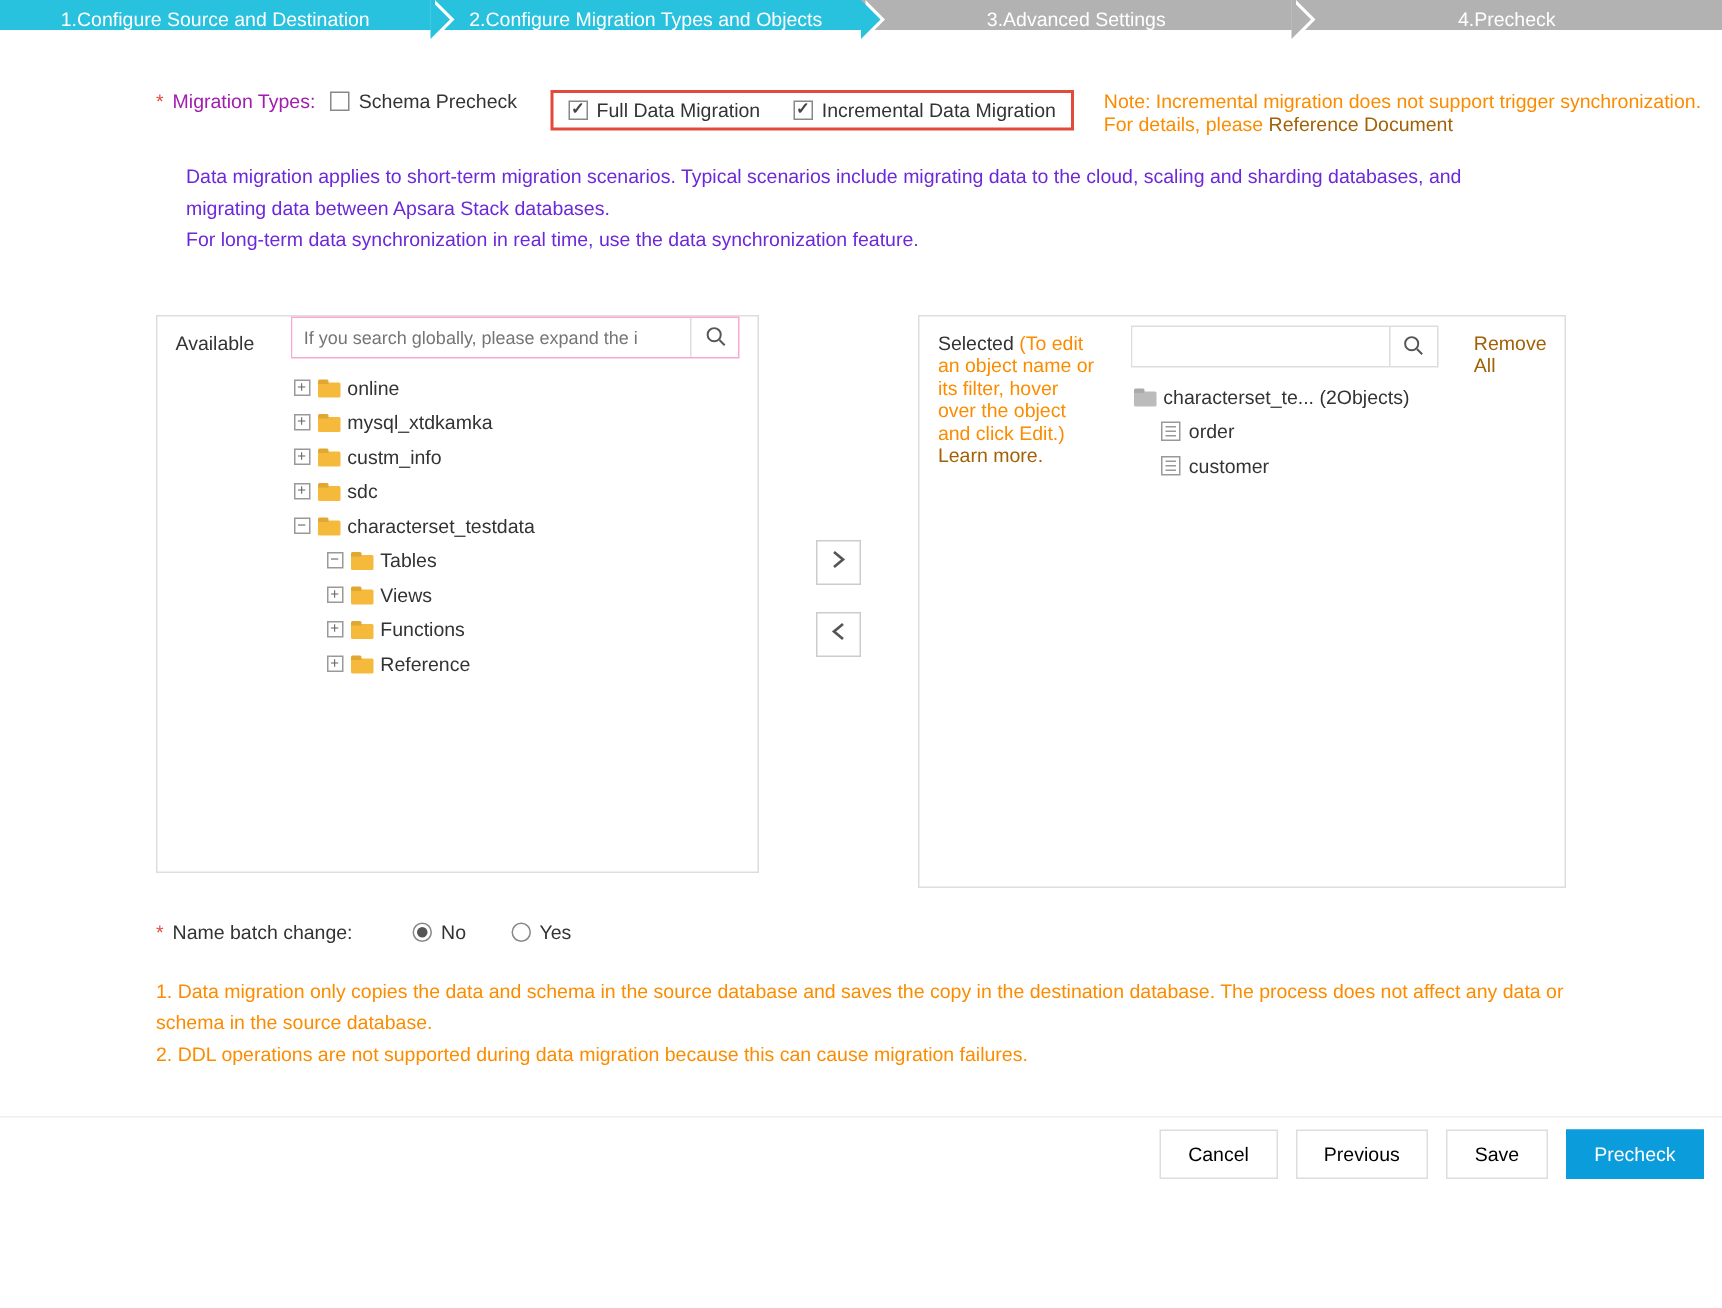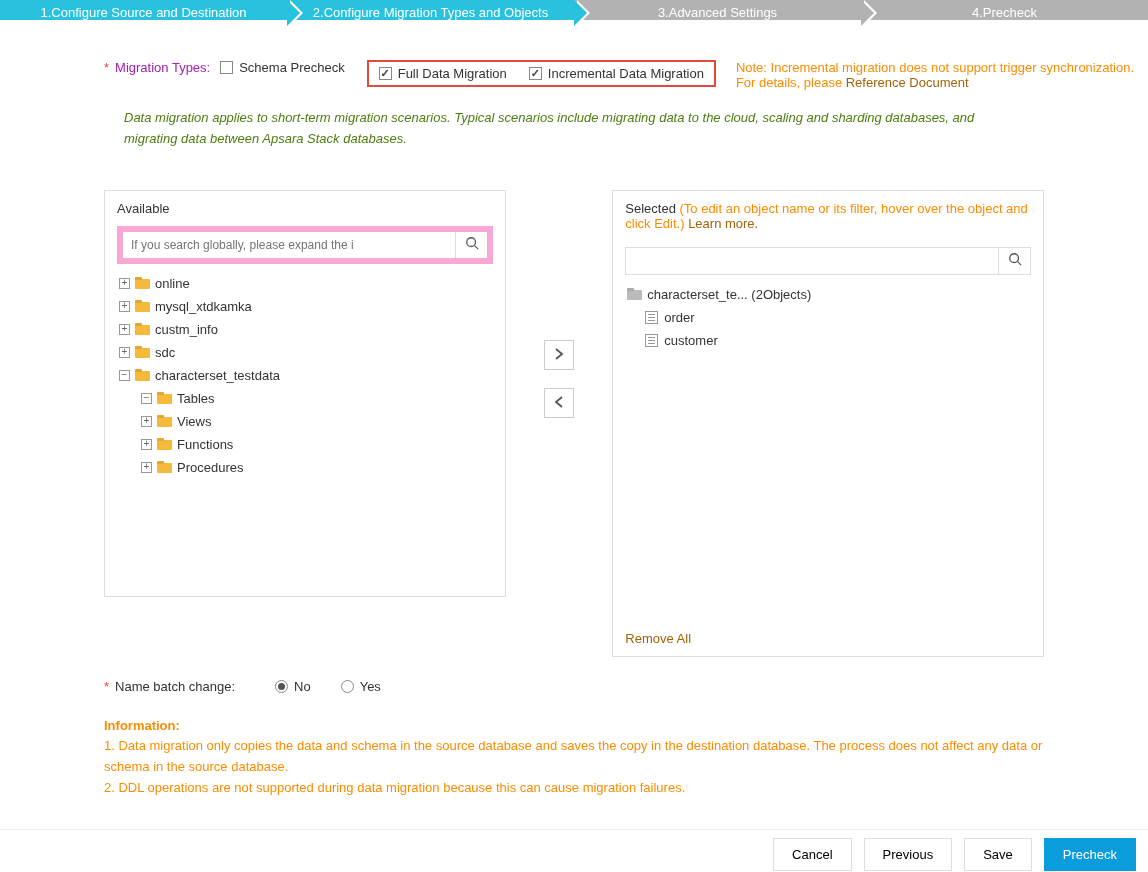--- a/index.html
+++ b/index.html
@@ -18,45 +18,45 @@
   .content { padding: 20px 0 0 0; }
   .row-types { display:flex; align-items:flex-start; padding: 20px 0 0 104px; flex-wrap: wrap; }
   .asterisk { color: #e24a3b; margin-right: 6px; }
   .label-grey { color: #a21caf; margin-right: 10px; }
   .checkbox-wrap { display:inline-flex; align-items:center; margin-right: 22px; }
   .checkbox { width:13px;height:13px;border:1px solid #888; display:inline-flex;align-items:center;justify-content:center; margin-right:6px; font-size:11px; line-height:1; color:#333; }
   .checkbox.checked::before{content:"✓"; color:#444;font-weight:bold;}
   .highlight-box { border:2px solid #e24a3b; padding:4px 10px; display:inline-flex; align-items:center; margin-right:20px; }
   .orange { color: #fb8c00; }
   .blue-link { color: #a16207; cursor:pointer; }
-  .desc-box { color:#4d7c0f; padding: 18px 0 0 124px; max-width: 1020px; line-height:1.6;font-style:italic; }
+  .desc-box { color:#6d28d9; padding: 18px 0 0 124px; max-width: 1020px; line-height:1.6; }
   .objects-zone { display:flex; padding: 40px 104px 10px 104px; align-items:flex-start; }
-  .panel { border:1px solid #ddd; width: 410px; display:flex; flex-direction:column; }
+  .panel { border:1px solid #ddd; width: 410px; display:flex; flex-direction:row; }
   .panel-header { padding: 10px 12px; font-size:13px; border-bottom: none; }
   .panel-body { padding: 0 12px 10px 12px; flex:1; min-height: 370px; }
   .panel-footer { padding: 10px 12px; }
-  .search-wrap { display:flex; border:6px solid #f9a8d4; margin-bottom:8px; }
+  .search-wrap { display:flex; border:1px solid #f9a8d4; margin-bottom:8px; }
   .search-input { flex:1; border:none; padding:6px 8px; font-size:12px; outline:none; color:#999; }
   .search-btn { width:32px; border:none; border-left:1px solid #ddd; background:#fff; font-size:14px; cursor:pointer; }
   .tree { list-style:none; padding-left:0; }
   .tree-node { display:flex; align-items:center; padding:4px 0 4px 2px; }
   .tree .children { padding-left: 22px; }
   .expander { width:11px;height:11px;border:1px solid #999;display:inline-flex;align-items:center;justify-content:center;font-size:10px;line-height:1;color:#666;margin-right:5px; cursor:pointer;}
   .folder { width:15px;height:12px;display:inline-block;margin-right:5px;position:relative;}
   .folder::before{content:"";position:absolute;left:0;bottom:0;width:15px;height:10px;background:#f5b93c;border-radius:1px;}
   .folder::after{content:"";position:absolute;left:0;top:0;width:7px;height:3px;background:#e0a830;border-radius:1px 1px 0 0;}
   .folder.grey::before{background:#bbb;}
   .folder.grey::after{background:#aaa;}
   .table-icon{width:13px;height:13px;border:1px solid #999;display:inline-block;margin-right:6px;position:relative;}
   .table-icon::before{content:"";position:absolute;left:2px;top:2px;right:2px;height:1px;background:#999;box-shadow:0 3px 0 #999,0 6px 0 #999;}
   .arrows { display:flex;flex-direction:column;gap:18px;padding:150px 38px 0 38px; }
   .arrow-btn { width:30px;height:30px;border:1px solid #ccc;background:#fff;cursor:pointer;font-size:16px;line-height:1; }
   .sel-header { padding:10px 12px; }
   .sel-search-wrap{display:flex;border:1px solid #ddd;margin:0 12px 8px 12px;}
-  .right-panel { border:1px solid #ddd; width:440px; display:flex;flex-direction:column; }
+  .right-panel { border:1px solid #ddd; width:440px; display:flex;flex-direction:row; }
   .right-body { padding: 6px 0 10px 0; min-height: 380px;}
   .sel-tree{list-style:none;padding-left:4px;}
   .batch-row{padding:12px 0 0 104px;display:flex;align-items:center;}
   .radio{width:13px;height:13px;border:1px solid #888;border-radius:50%;display:inline-flex;align-items:center;justify-content:center;margin-right:6px;}
   .radio.checked::before{content:"";width:7px;height:7px;background:#555;border-radius:50%;}
   .info-block{padding:22px 104px 30px 104px;color:#fb8c00;line-height:1.6;}
   .info-title{font-weight:bold;}
   .footer-bar{border-top:1px solid #eee;padding:8px 12px;display:flex;justify-content:flex-end;gap:12px;background:#fff;}
   .btn{border:1px solid #ddd;background:#fff;padding:8px 18px;font-size:13px;cursor:pointer;}
   .btn.primary{background:#0b9ddb;border-color:#0b9ddb;color:#fff;}
@@ -93,20 +93,21 @@
       </span>
     </span>
 
     <span class="orange" style="flex:1;min-width:200px">
       <span>Note: Incremental migration does not support trigger synchronization. For details, please </span><span class="blue-link">Reference Document</span>
     </span>
   </div>
 
   <div class="desc-box">
     <div>Data migration applies to short-term migration scenarios. Typical scenarios include migrating data to the cloud, scaling and sharding databases, and migrating data between Apsara Stack databases.</div>
+    <div>For long-term data synchronization in real time, use the data synchronization feature.</div>
   </div>
 
   <div class="objects-zone">
 
     <div class="panel">
       <div class="panel-header">Available</div>
       <div class="panel-body">
         <div class="search-wrap">
           <input class="search-input" placeholder="If you search globally, please expand the i" style="">
           <button class="search-btn">
@@ -155,21 +156,21 @@
                   <span>Views</span>
                 </li>
               <li class="tree-node">
                   <span class="expander">+</span>
                   <span class="folder"></span>
                   <span>Functions</span>
                 </li>
               <li class="tree-node">
                   <span class="expander">+</span>
                   <span class="folder"></span>
-                  <span>Procedures</span>
+                  <span>Reference</span>
                 </li>
             </ul>
           </li>
         </ul>
       </div>
     </div>
 
     <div class="arrows">
       <button class="arrow-btn">
         <svg width="12" height="12" viewBox="0 0 12 12">
@@ -225,21 +226,20 @@
       <span class="radio checked"></span>
       <span>No</span>
     </span>
     <span style="display:inline-flex;align-items:center">
       <span class="radio"></span>
       <span>Yes</span>
     </span>
   </div>
 
   <div class="info-block">
-    <div class="info-title">Information:</div>
     <div>1. Data migration only copies the data and schema in the source database and saves the copy in the destination database. The process does not affect any data or schema in the source database.</div>
     <div>2. DDL operations are not supported during data migration because this can cause migration failures.</div>
   </div>
 
 </div>
 
 <div class="footer-bar">
   <button class="btn">Cancel</button>
   <button class="btn">Previous</button>
   <button class="btn">Save</button>

